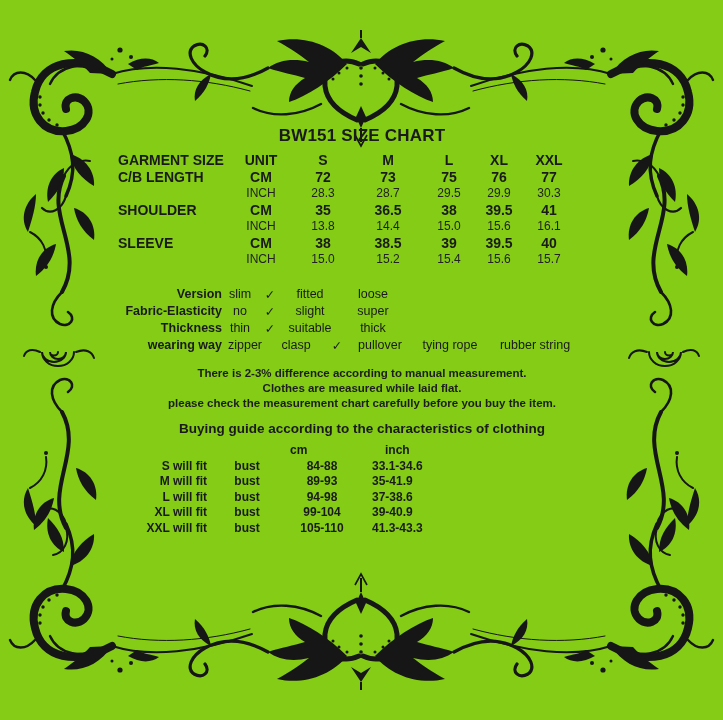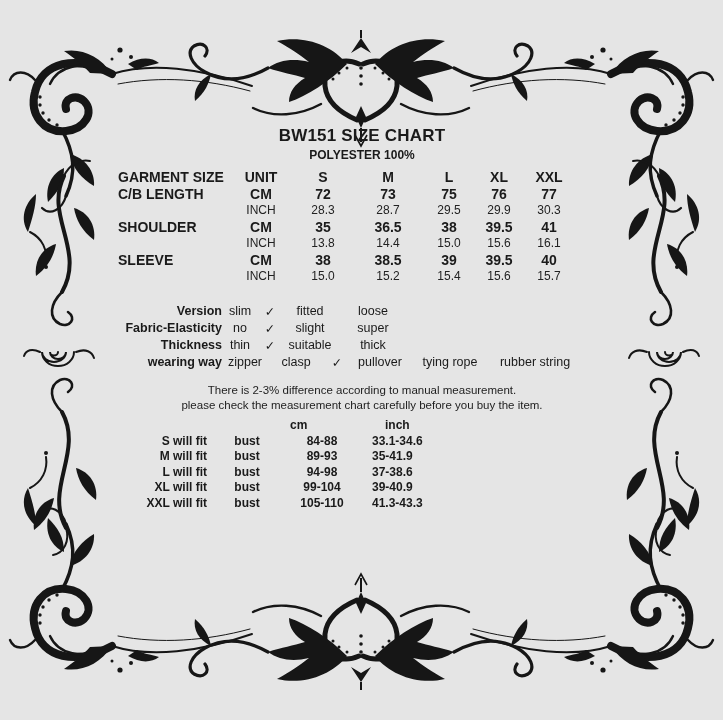--- a/index.html
+++ b/index.html
@@ -1,17 +1,17 @@
 <!DOCTYPE html>
 <html><head>
 <meta charset="utf-8">
 <style>
   html,body { margin:0; padding:0; background:#ffffff; }
   .page {
-    position:relative; width:723px; height:720px; background:#e5e5e5;
+    position:relative; width:723px; height:720px; background:#84cc16;
     font-family:"Liberation Sans", sans-serif; color:#1a1a1a; overflow:hidden;
   }
   .border-svg { position:absolute; left:0; top:0; width:723px; height:720px; }
 
   .content { position:absolute; left:112px; top:126px; width:500px; }
 
   .title { text-align:center; font-weight:bold; font-size:17px; line-height:20px; letter-spacing:0.2px; }
   .subtitle { text-align:center; font-weight:bold; font-size:12px; line-height:15px; margin-top:2px; }
 
   
@@ -27,21 +27,21 @@
   
   .chars { margin-top:18px; }
   .crow { display:flex; height:17px; align-items:center; font-size:12.5px; }
   .crow .lbl { width:110px; text-align:right; font-weight:bold; white-space:nowrap; }
   .crow span { display:block; text-align:center; white-space:nowrap; }
   .a1 { width:36px; } .chk { width:24px; } .a2 { width:56px; } .a3 { width:70px; }
   .w1 { width:46px; } .w2 { width:56px; } .chk2 { width:26px; }
   .w3 { width:60px; } .w4 { width:80px; } .w5 { width:90px; }
 
   
-  .notes { margin-top:12px; text-align:center; font-size:11.5px; line-height:15px; color:#1d1d1d; }
+  .notes { margin-top:12px; text-align:center; font-size:11.5px; line-height:15px; color:#1d1d1d;font-weight:bold; }
 
   .guide-heading { margin-top:9px; text-align:center; font-weight:bold; font-size:13.5px; line-height:18px; }
 
   
   .guide { margin-top:5px; font-weight:bold; font-size:12px; }
   .grow { display:flex; height:15.5px; align-items:center; }
   .grow span { display:block; white-space:nowrap; }
   .g0 { width:95px; text-align:right; }
   .g1 { width:50px; margin-left:15px; text-align:center; }
   .g2 { width:80px; text-align:center; padding-left:10px; }
@@ -143,21 +143,20 @@
     <use href="#orn-corner" transform="translate(723,720) scale(-1,-1)"></use>
     <use href="#orn-side"></use>
     <use href="#orn-side" transform="translate(723,0) scale(-1,1)"></use>
     <use href="#orn-center" transform="translate(361,0)"></use>
     <use href="#orn-center" transform="translate(361,720) scale(1,-1)"></use>
   </svg>
 
   <div class="content">
 
     <div class="title">BW151 SIZE CHART</div>
-    <div class="subtitle">POLYESTER 100%</div>
 
     <div class="size-table">
       <div class="srow b">
         <span class="c0">GARMENT SIZE</span>
         <span class="c1">UNIT</span>
         <span class="c2">S</span>
         <span class="c3">M</span>
         <span class="c4">L</span>
         <span class="c5">XL</span>
         <span class="c6">XXL</span>
@@ -246,23 +245,25 @@
         <span class="w2">clasp</span>
         <span class="chk2">✓</span>
         <span class="w3">pullover</span>
         <span class="w4">tying rope</span>
         <span class="w5">rubber string</span>
       </div>
     </div>
 
     <div class="notes">
       <div>There is 2-3% difference according to manual measurement.</div>
+      <div>Clothes are measured while laid flat.</div>
       <div>please check the measurement chart carefully before you buy the item.</div>
     </div>
 
+    <div class="guide-heading">Buying guide according to the characteristics of clothing</div>
 
     <div class="guide">
       <div class="grow">
         <span class="gh-spacer"></span>
         <span class="gh-cm">cm</span>
         <span class="gh-inch">inch</span>
       </div>
       <div class="grow">
         <span class="g0">S will fit</span>
         <span class="g1">bust</span>

